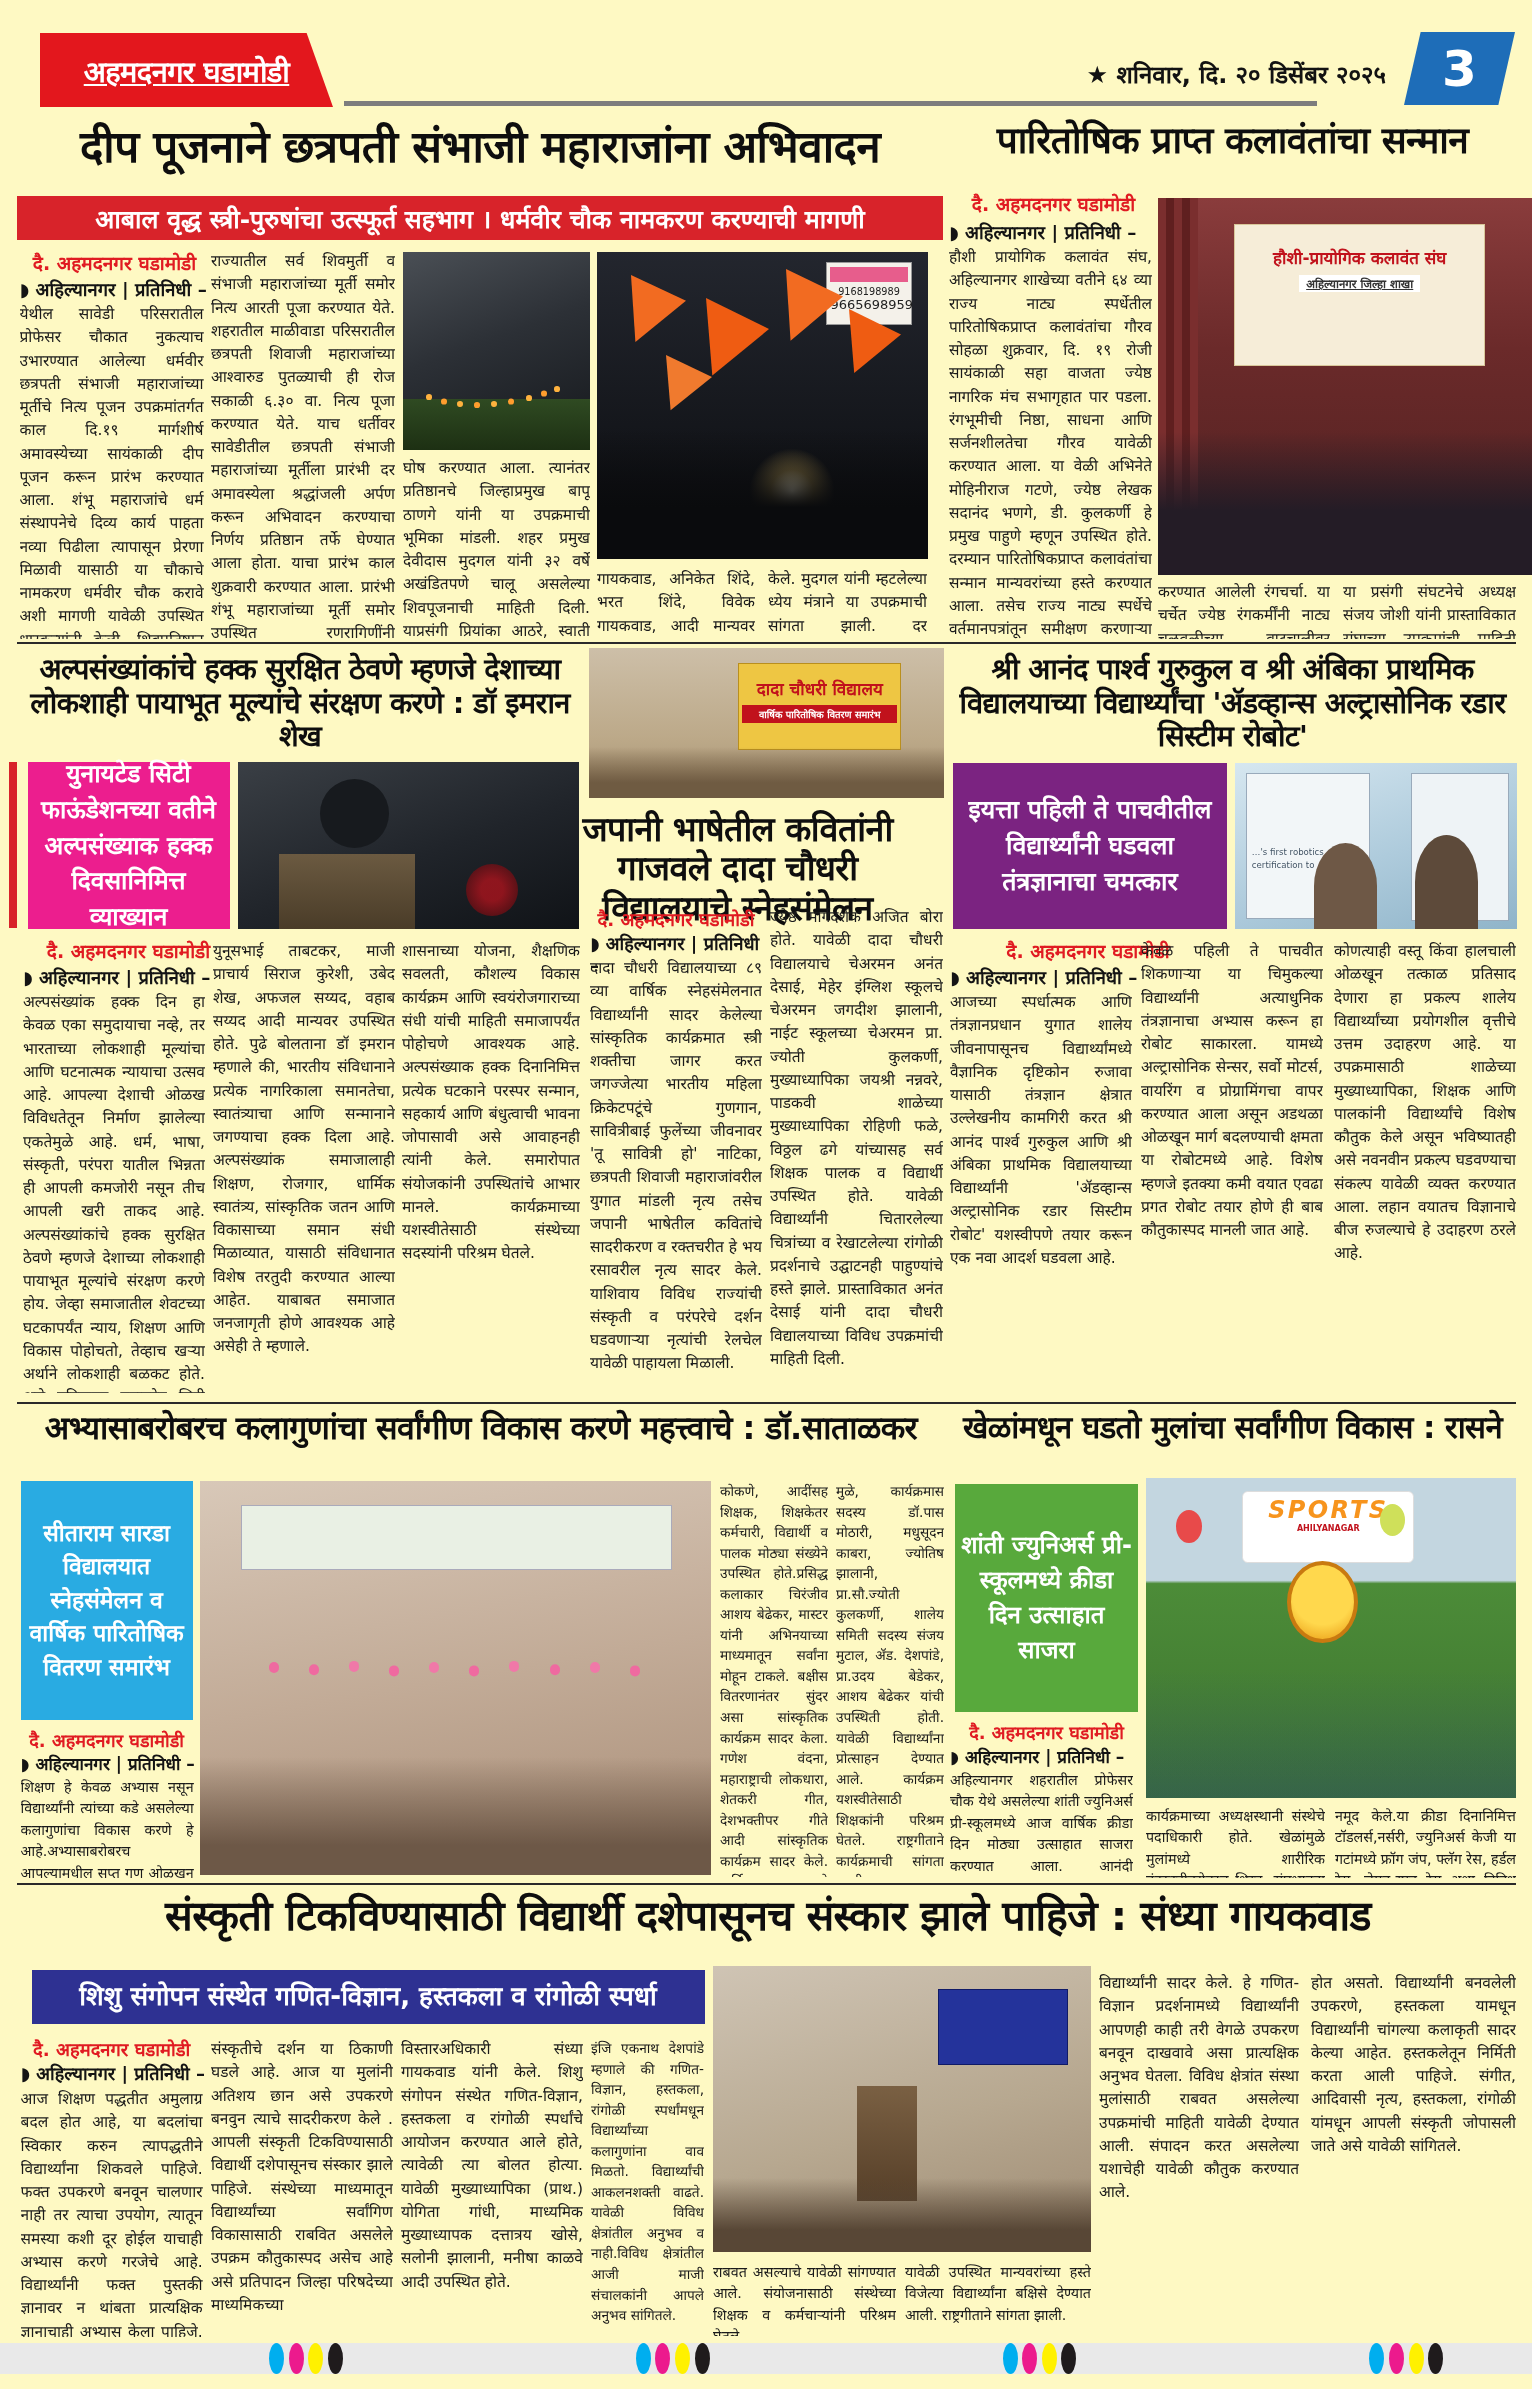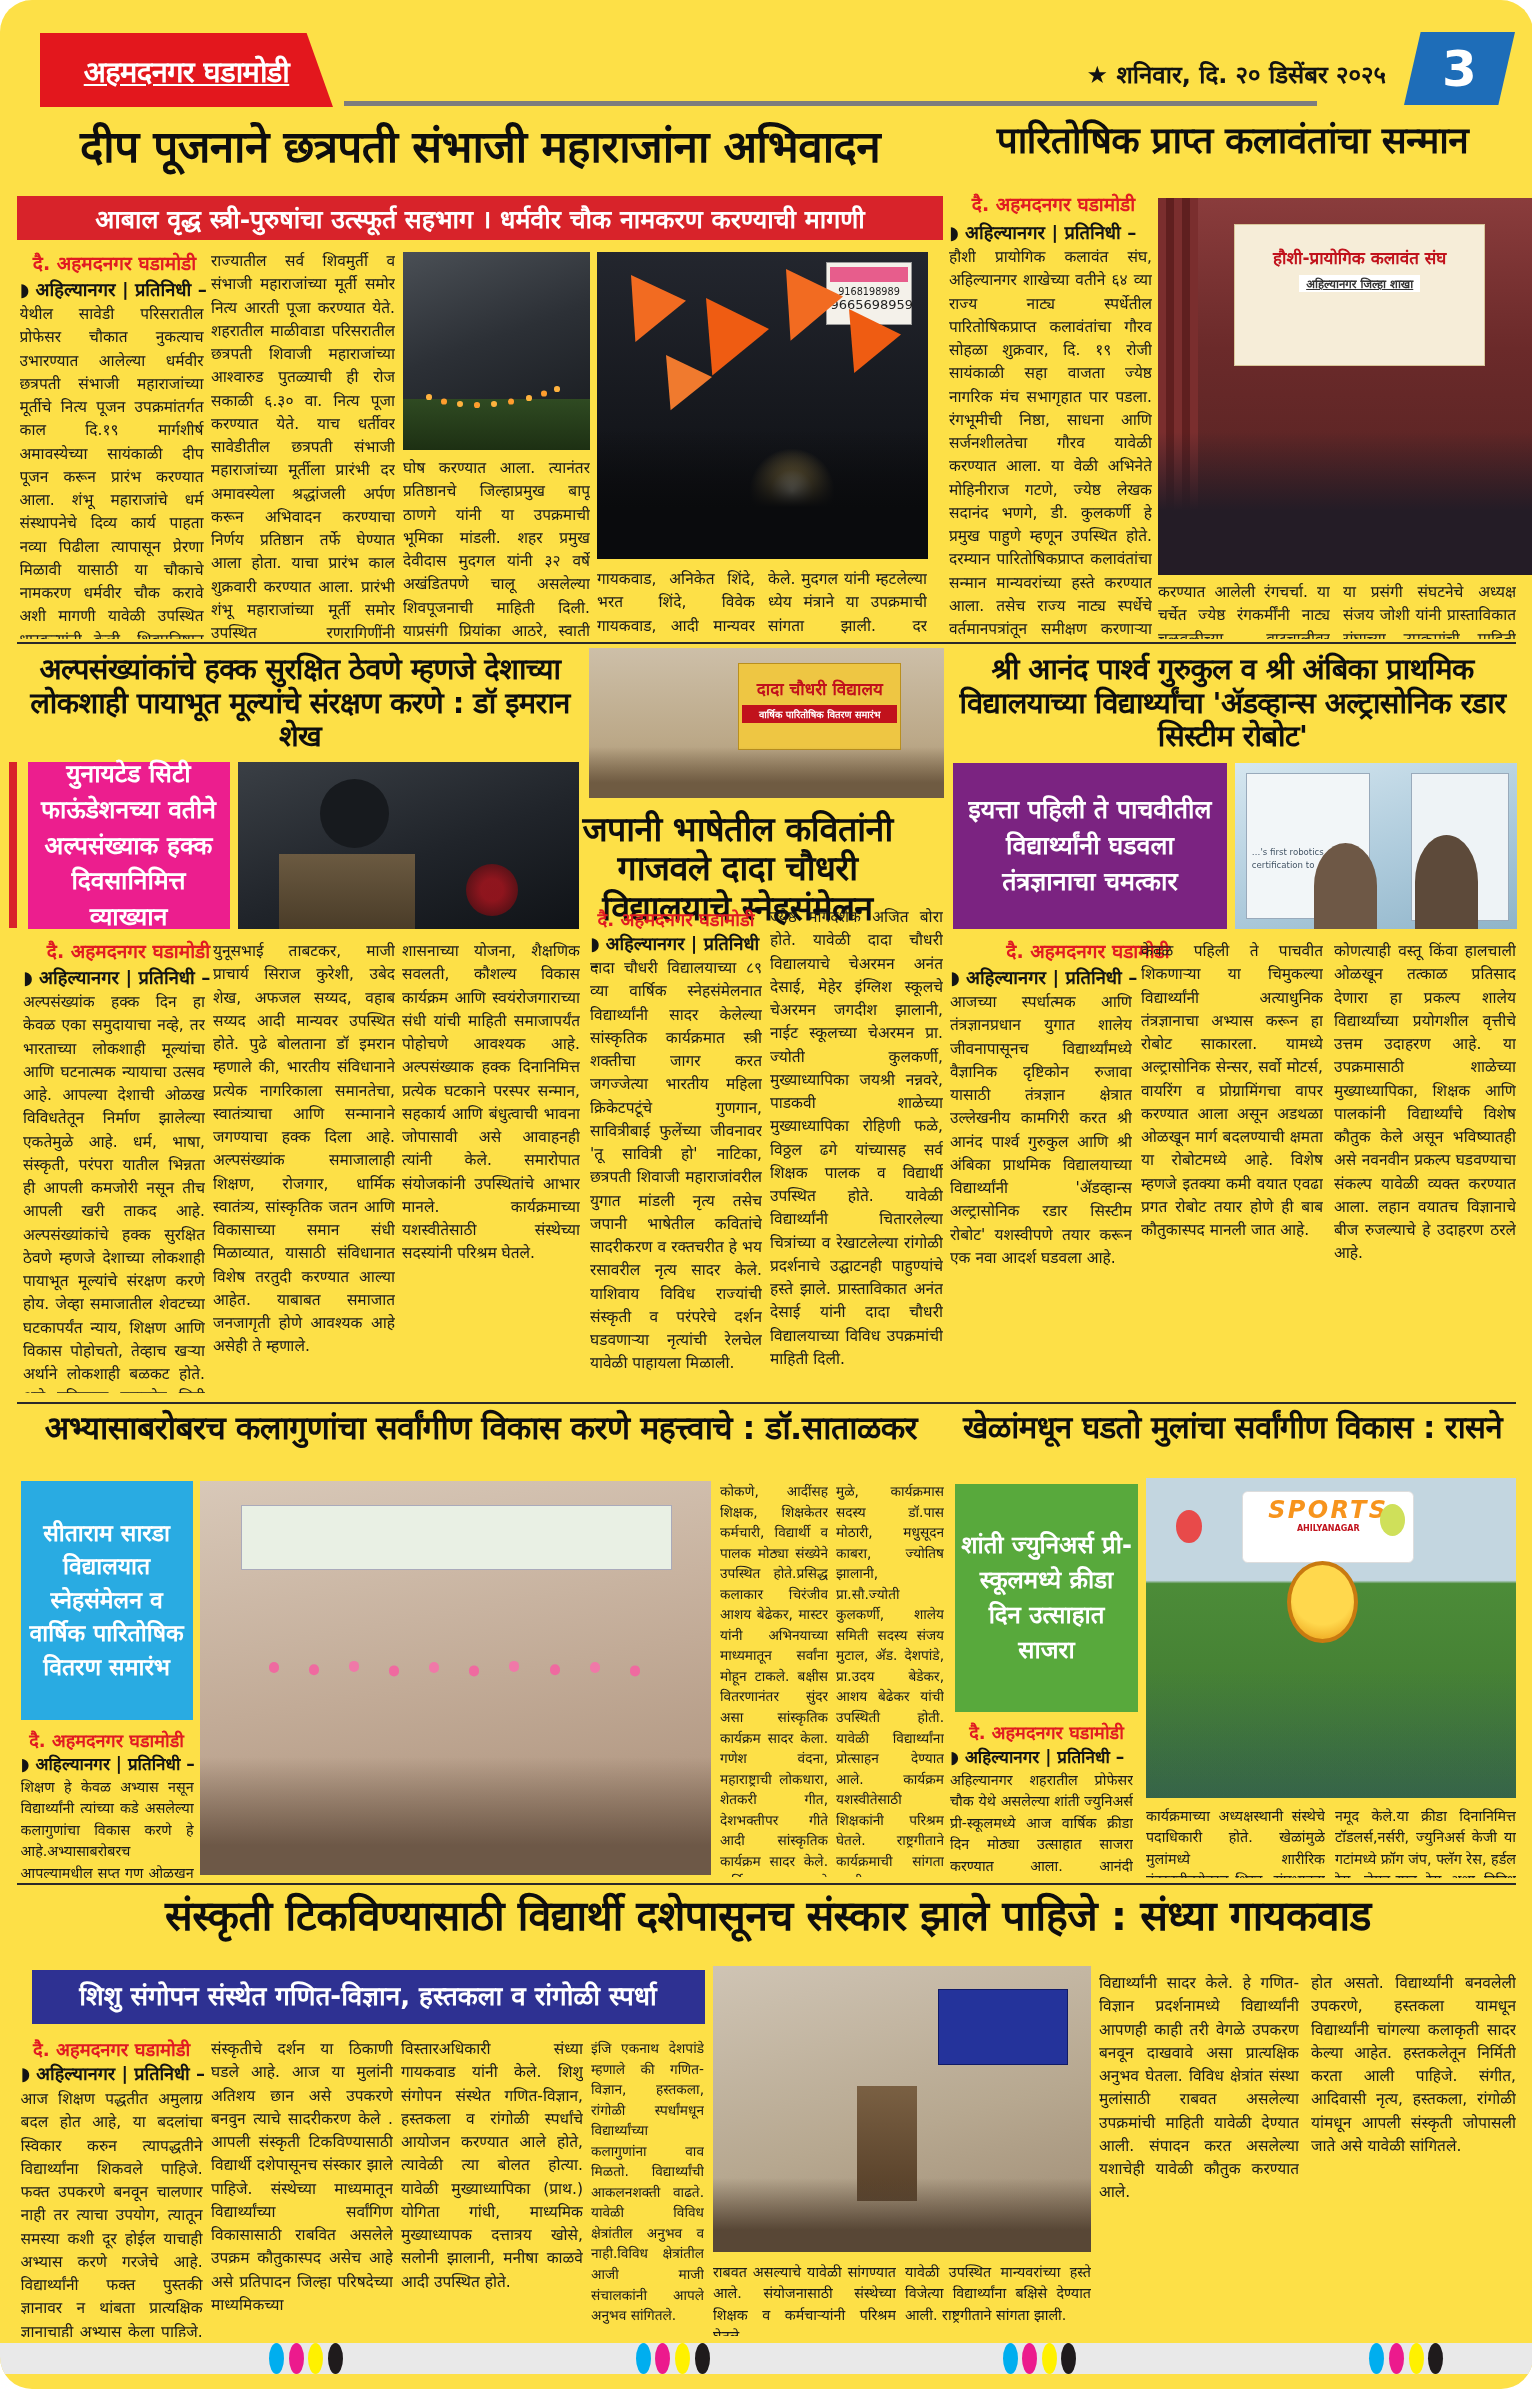--- a/index.html
+++ b/index.html
@@ -1,16 +1,16 @@
 <!DOCTYPE html>
 <html style="font-size:9.2px"><head>
 <meta charset="utf-8">
 <style>
   html,body{margin:0;padding:0;background:#ffffff;}
-  .page{position:relative;width:1533px;height:2389px;background:#fde047;font-family:"DejaVu Sans",sans-serif;overflow:hidden;border-radius:32px;}
+  .page{position:relative;width:1533px;height:2389px;background:#fef9c3;font-family:"DejaVu Sans",sans-serif;overflow:hidden;}
   .abs{position:absolute;}
   .headline{font-weight:bold;color:#0e0e0e;text-align:center;line-height:1.16;letter-spacing:-0.6px;}
   .nowrap{white-space:nowrap;}
   .kicker{background:#d8232a;color:#fff;font-weight:bold;text-align:center;display:flex;align-items:center;justify-content:center;}
   .byline{color:#e01b22;font-weight:bold;text-align:center;}
   .dateline{font-weight:bold;color:#141414;}
   .body-col{text-align:justify;color:#1a1a1a;font-size:15.5px;line-height:1.5;overflow:hidden;word-break:break-word;}
   .colorbox{color:#fff;font-weight:bold;text-align:center;display:flex;align-items:center;justify-content:center;line-height:1.45;padding:4.6px;box-sizing:border-box;}
   .photo{overflow:hidden;}
   .hrule{background:#2a2a2a;height:1.7px;}

